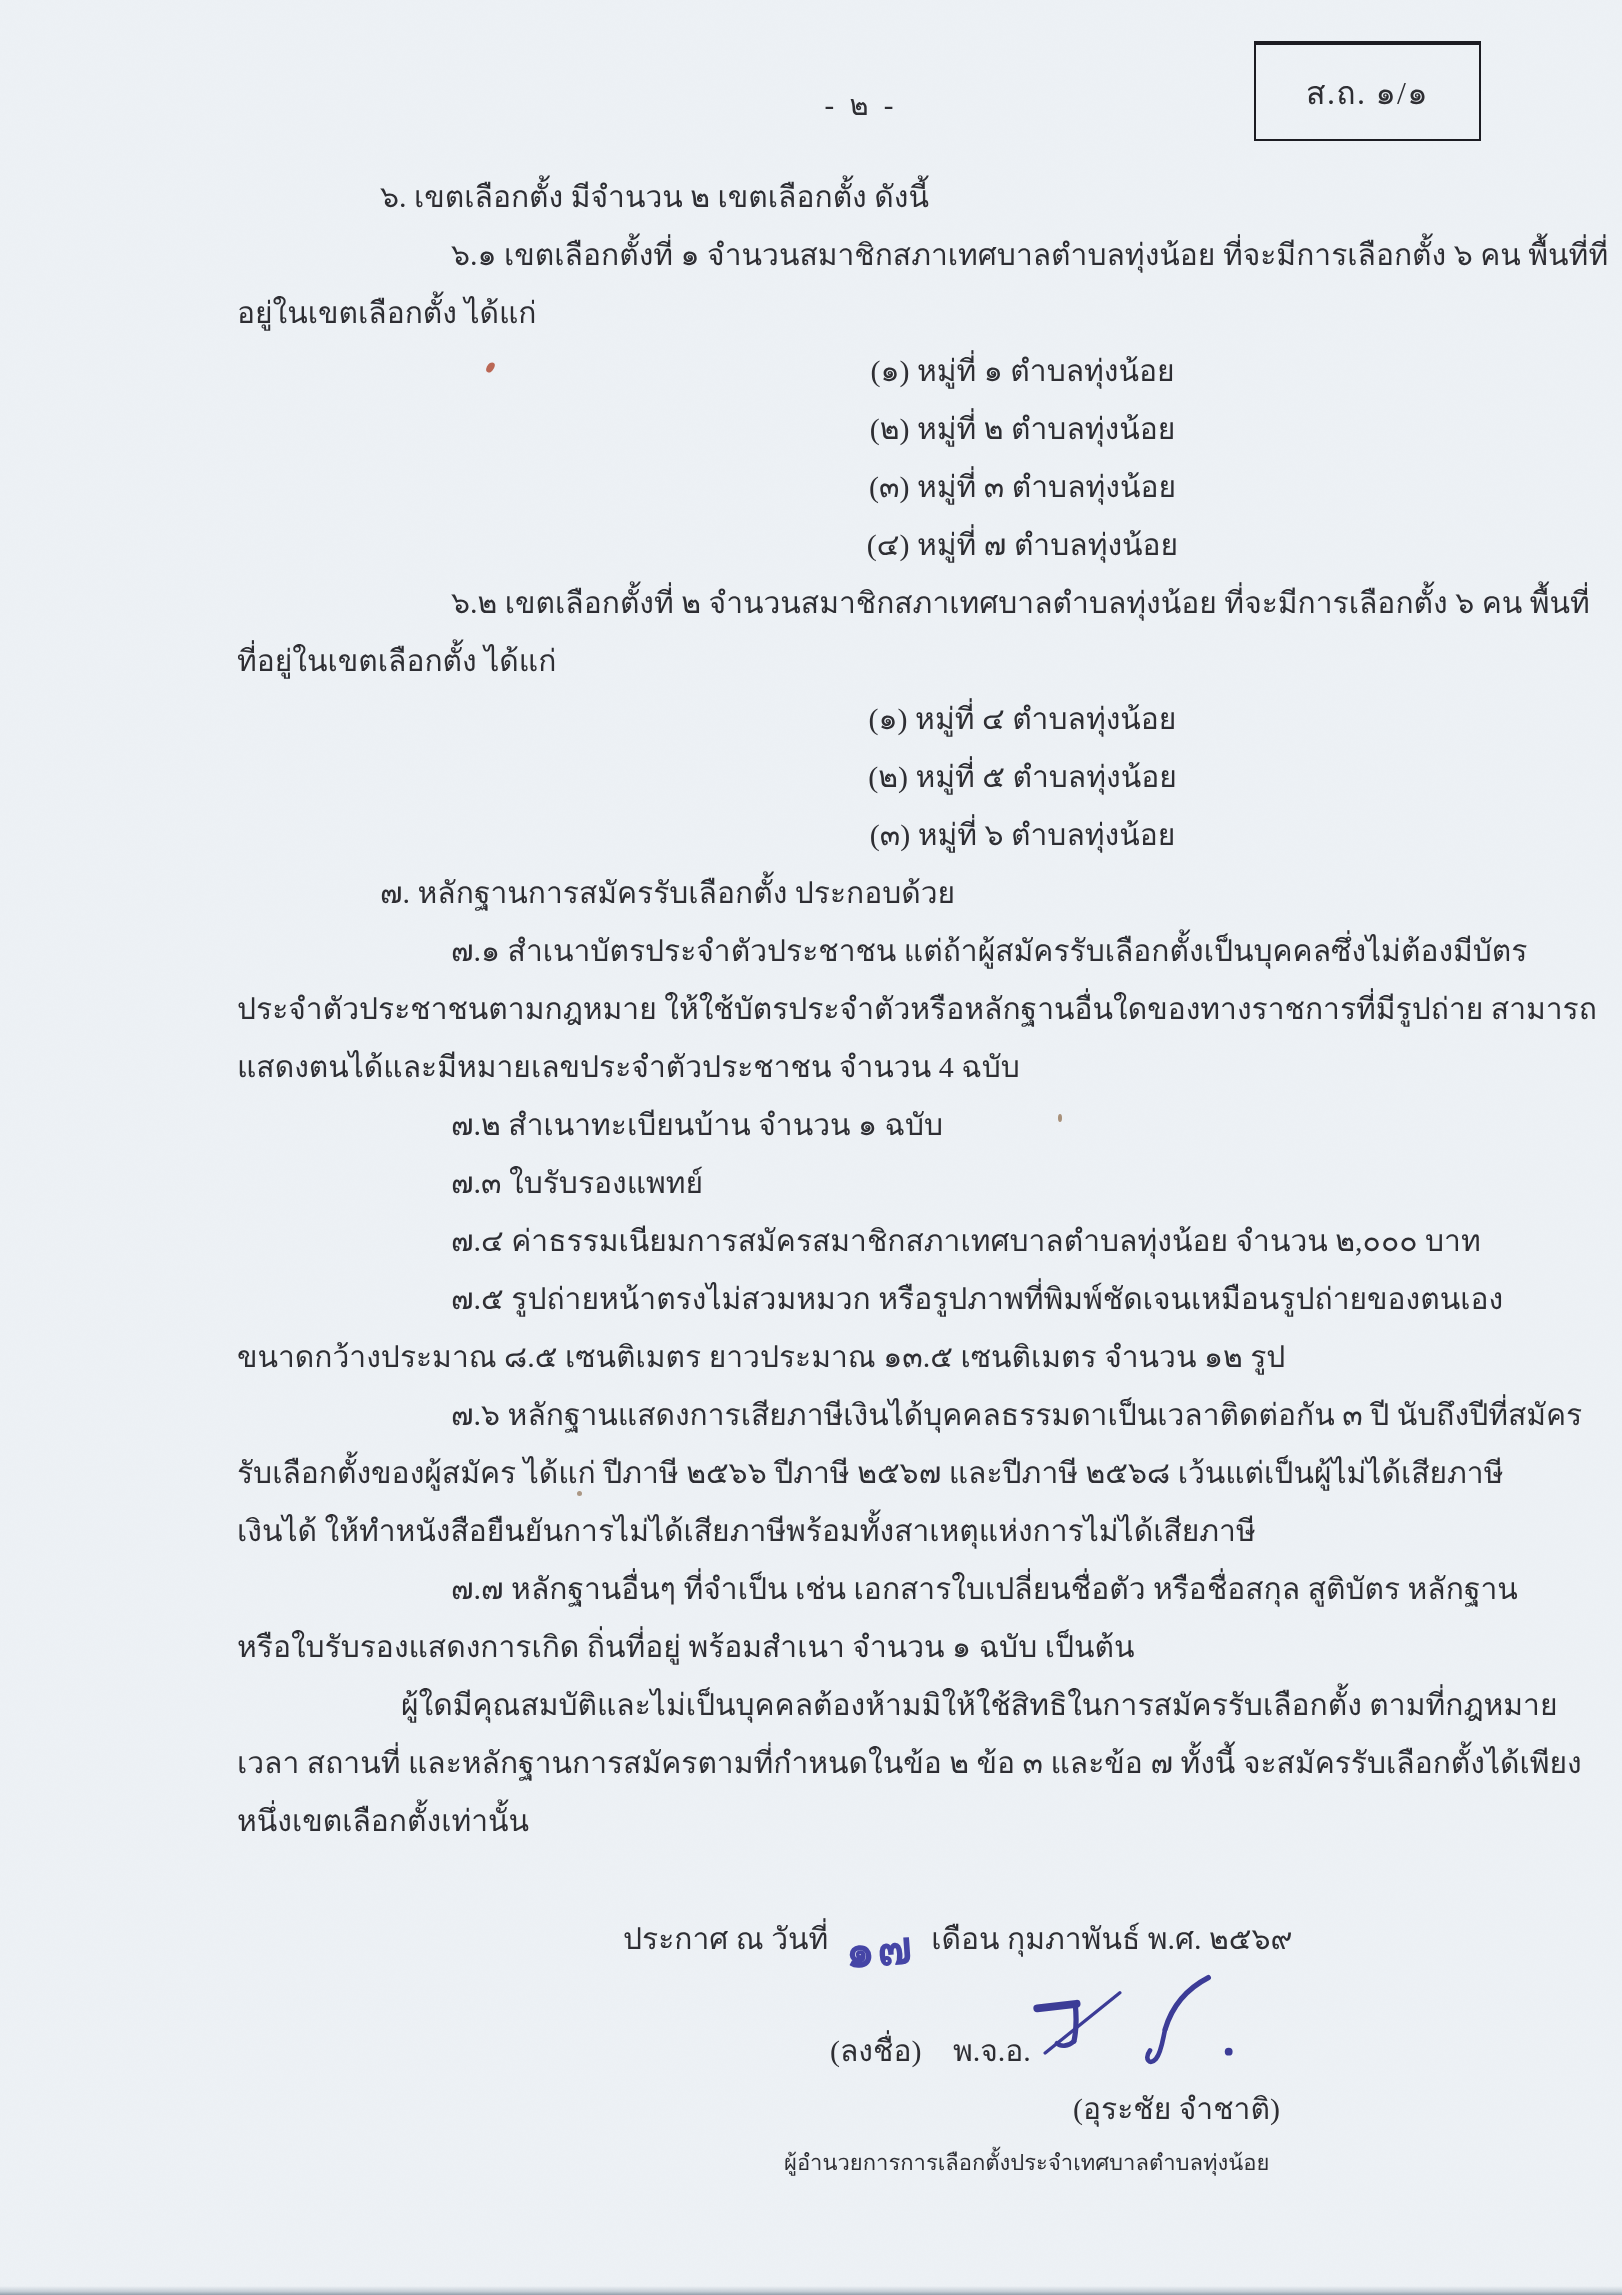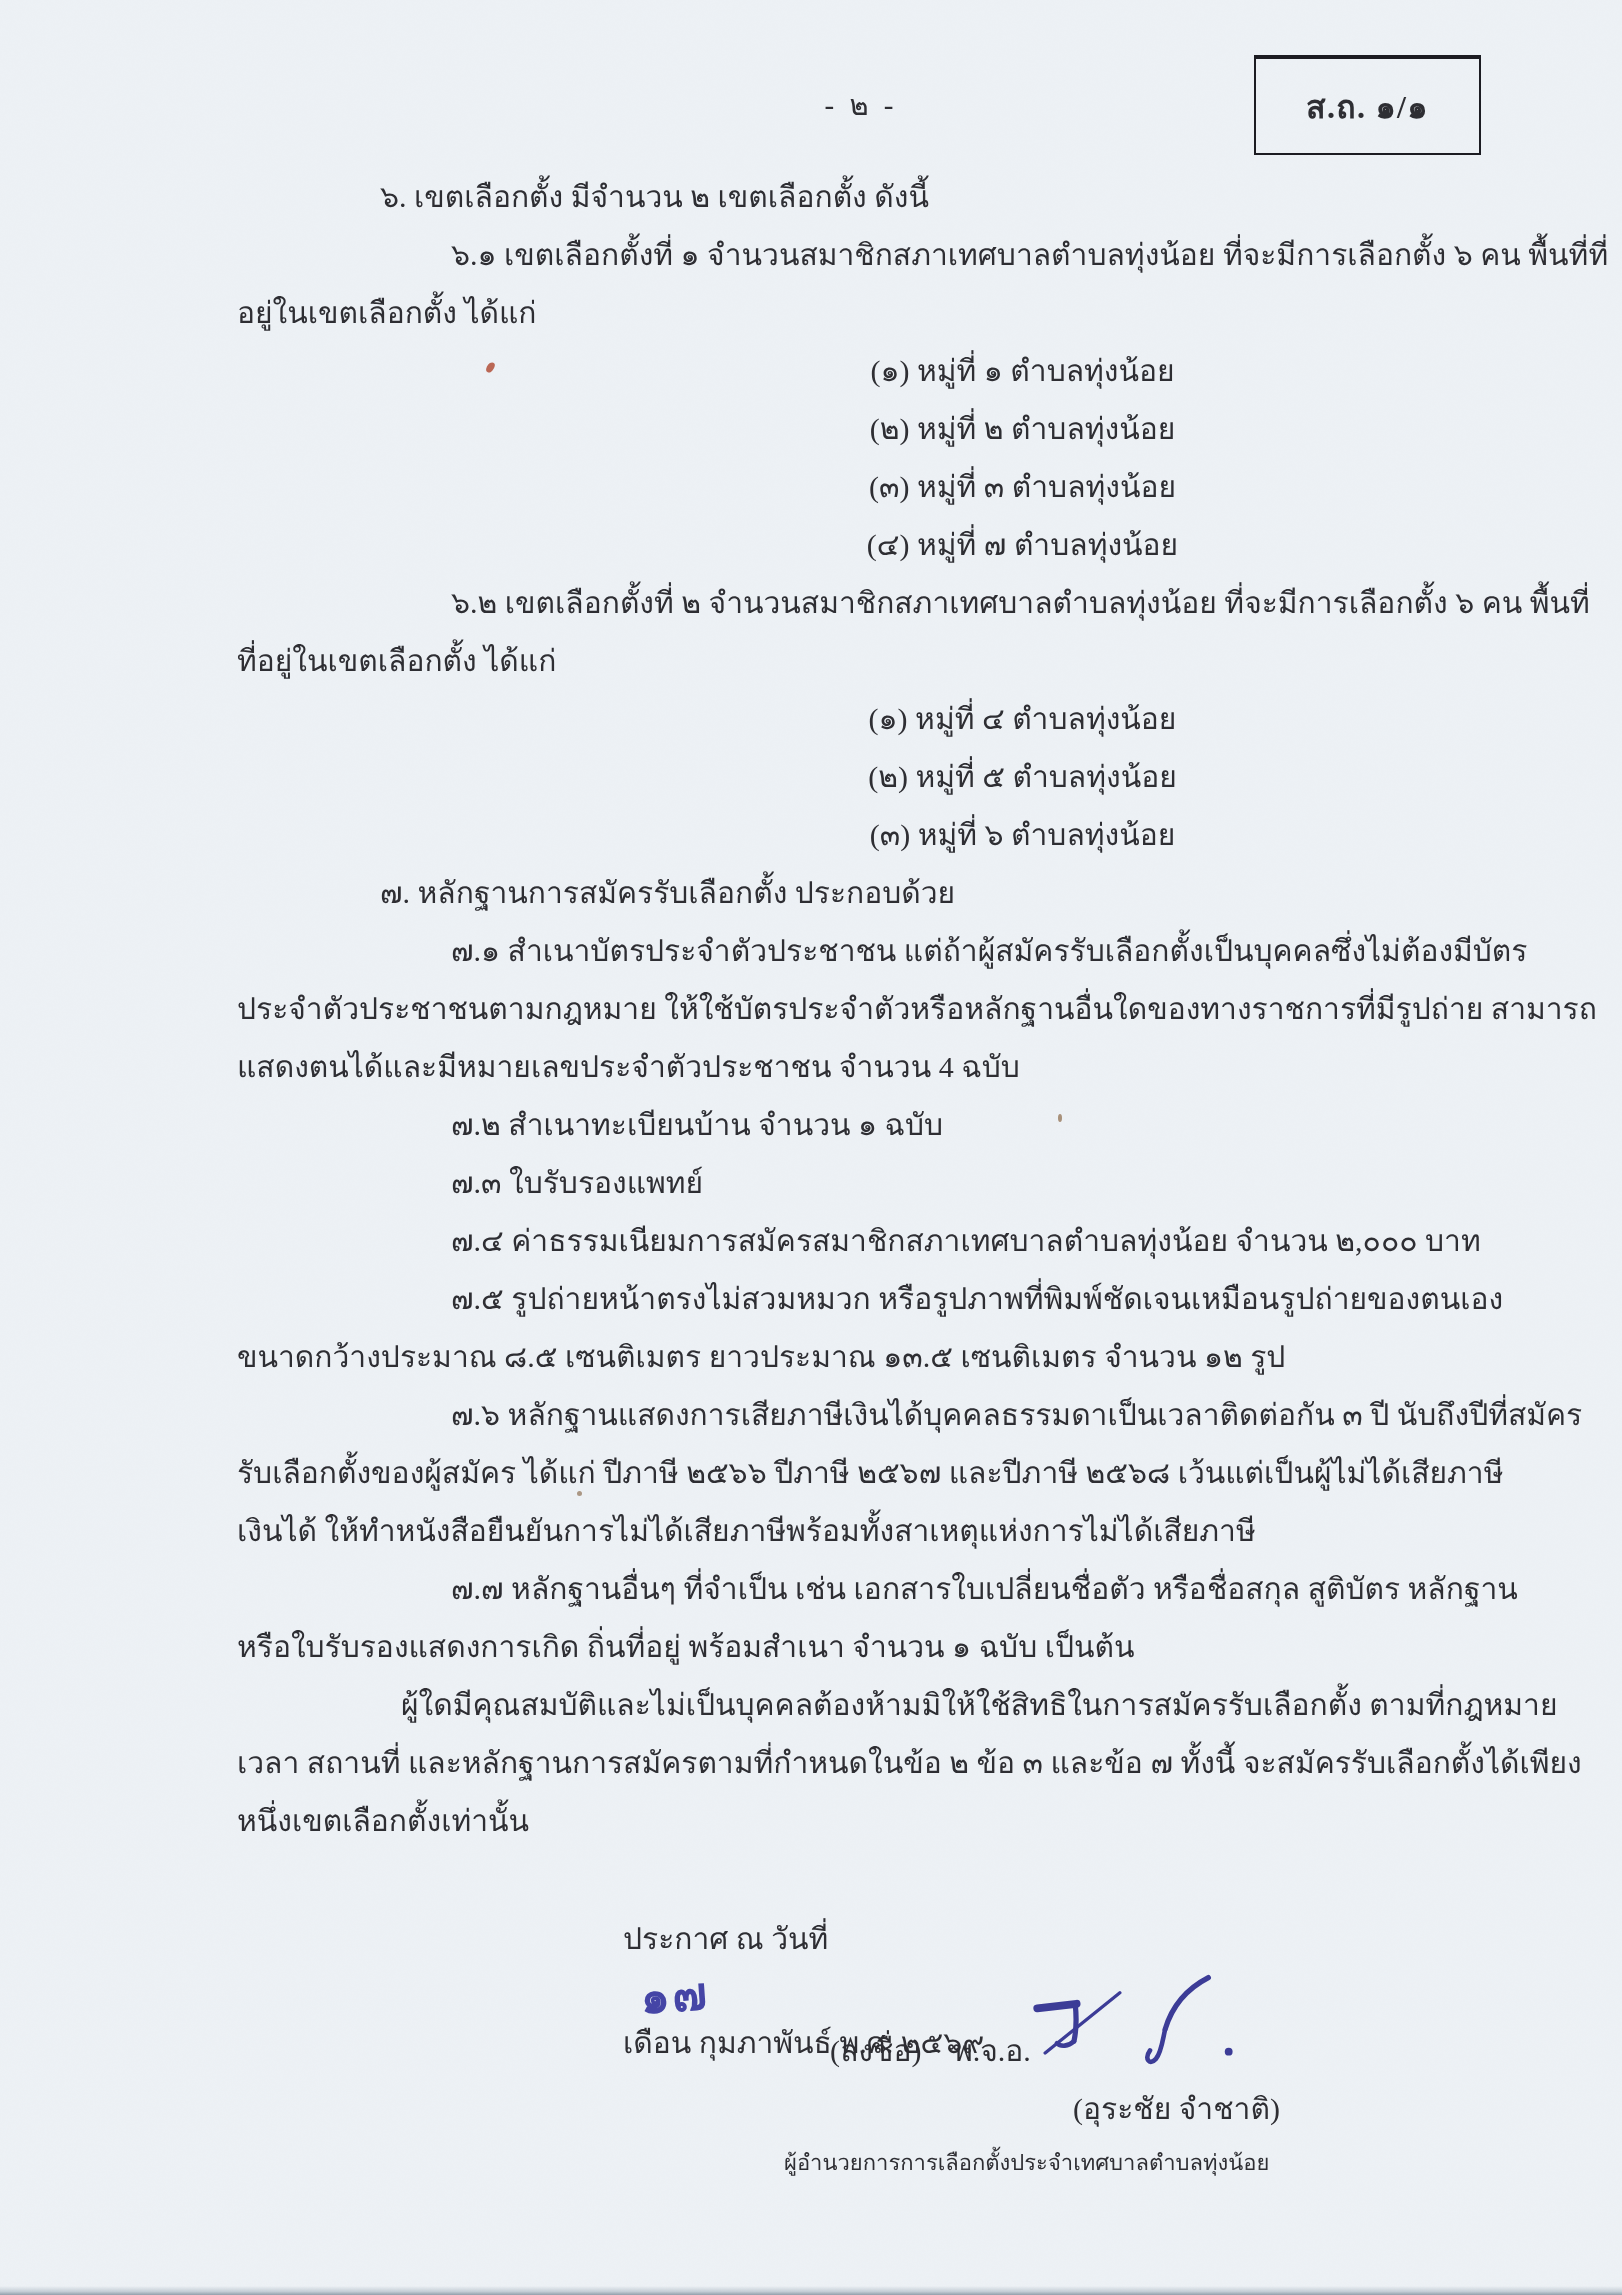--- a/index.html
+++ b/index.html
@@ -29,30 +29,29 @@
     width: 112px;
     text-align: center;
     font-size: 29px;
     line-height: 58px;
     letter-spacing: 4px;
   }
 
   .form-box {
     position: absolute;
     left: 1254px;
-    top: 55px;
+    top: 41px;
     width: 227px;
     height: 100px;
     box-sizing: border-box;
     border: 2.6px solid #1c1c22;
     border-top-width: 4.6px;
     display: flex;
     align-items: center;
     justify-content: center;
-    font-weight: bold;
   }
   .form-box .code {
     font-size: 32px;
     letter-spacing: 1.3px;
   }
 
   .content {
     position: absolute;
     left: 237px;
     top: 168px;
@@ -69,23 +68,22 @@
   .ind-sub     { padding-left: 214px; }
   .ind-item    { padding-left: 289px; text-align: center; }
   .ind-para    { padding-left: 164px; }
 
   .announce {
     position: absolute;
     left: 623px;
     top: 1910px;
     height: 58px;
     display: flex;
-    align-items: flex-start;
-    font-size: 30px;
-    flex-direction: column;
+    align-items: flex-end;
+    font-size: 30px;
   }
   .announce .prefix, .announce .suffix { line-height: 58px; white-space: nowrap; }
   .handwritten-day {
     display: inline-block;
     margin: 0 17px;
     font-size: 46px;
     line-height: 46px;
     color: #4545a6;
     transform: rotate(-4deg) translateY(5.3px);
     font-weight: 600;

